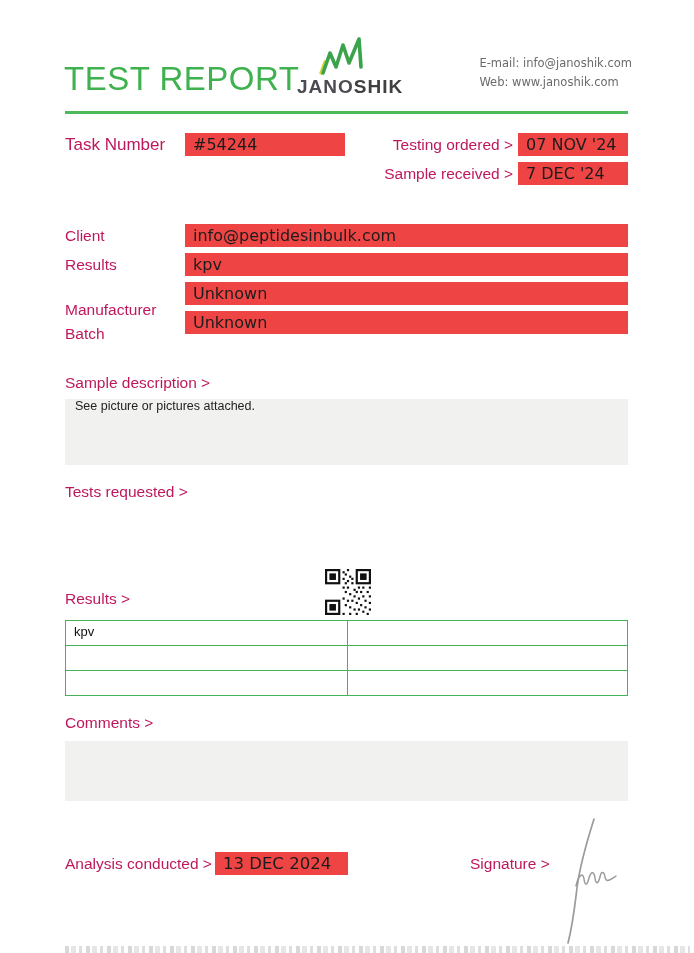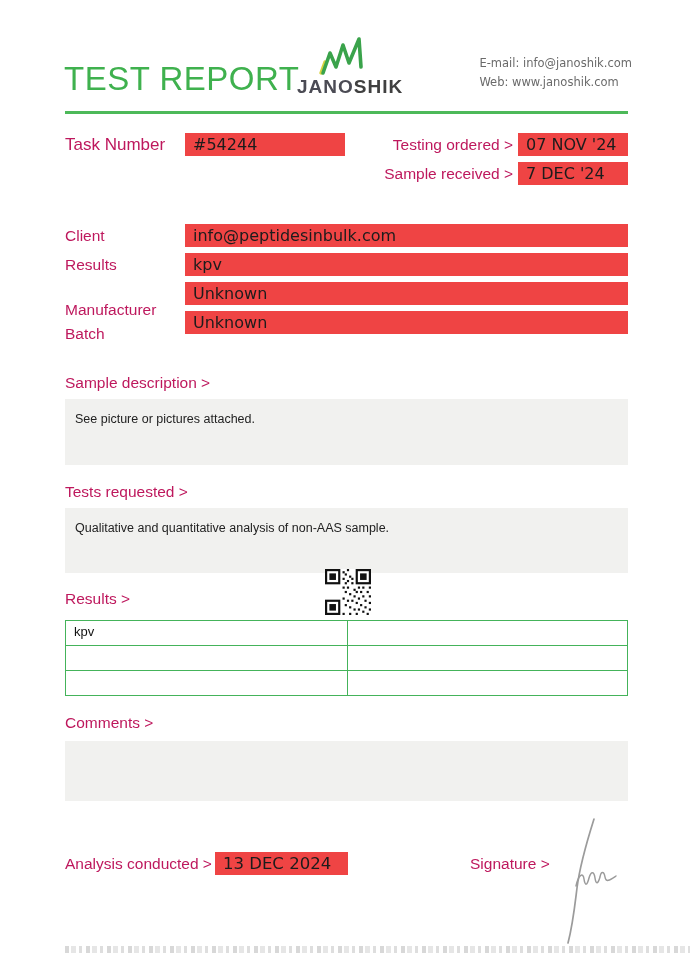--- a/index.html
+++ b/index.html
@@ -45,21 +45,21 @@
     white-space:nowrap;overflow:hidden;
   }
 
   
   .info-label{left:65px;}
   .info-value{left:185px;width:443px;}
 
   
   .bigbox{
     left:65px;width:563px;background:#f1f1ef;
-    box-sizing:border-box;padding:13px 10px;
+    box-sizing:border-box;padding:0 10px;
     font-family:"Liberation Sans",sans-serif;
     font-size:12.5px;color:#222;
   }
 
   
   .rtable{
     left:65px;top:620px;width:563px;
     border:1.5px solid #44b35a;box-sizing:border-box;
     background:#fff;
   }
@@ -127,21 +127,20 @@
   <div class="abs glabel info-label" style="top:298px;text-align:center;">Manufacturer</div>
   <div class="abs field info-value" style="top:282px;font-size:16px;">Unknown</div>
 
   <div class="abs glabel info-label" style="top:322px;">Batch</div>
   <div class="abs field info-value" style="top:311px;font-size:16px;">Unknown</div>
 
   <div class="abs glabel" style="left:65px;top:371px;">Sample description &gt;</div>
   <div class="abs bigbox" style="top:399px;height:66px;">See picture or pictures attached.</div>
 
   <div class="abs glabel" style="left:65px;top:480px;">Tests requested &gt;</div>
-  <div class="abs bigbox" style="top:508px;height:65px;">Qualitative and quantitative analysis of non-AAS sample.</div>
 
   <div class="abs glabel" style="left:65px;top:587px;">Results &gt;</div>
 
   <div class="abs qr">
     <svg width="46" height="46" viewBox="0 0 42 42">
       <rect x="0" y="0" width="42" height="42" fill="#fff"></rect>
       <g fill="#111">
         <rect x="0" y="0" width="14" height="14"></rect>
           <rect x="28" y="0" width="14" height="14"></rect>
           <rect x="0" y="28" width="14" height="14"></rect>

